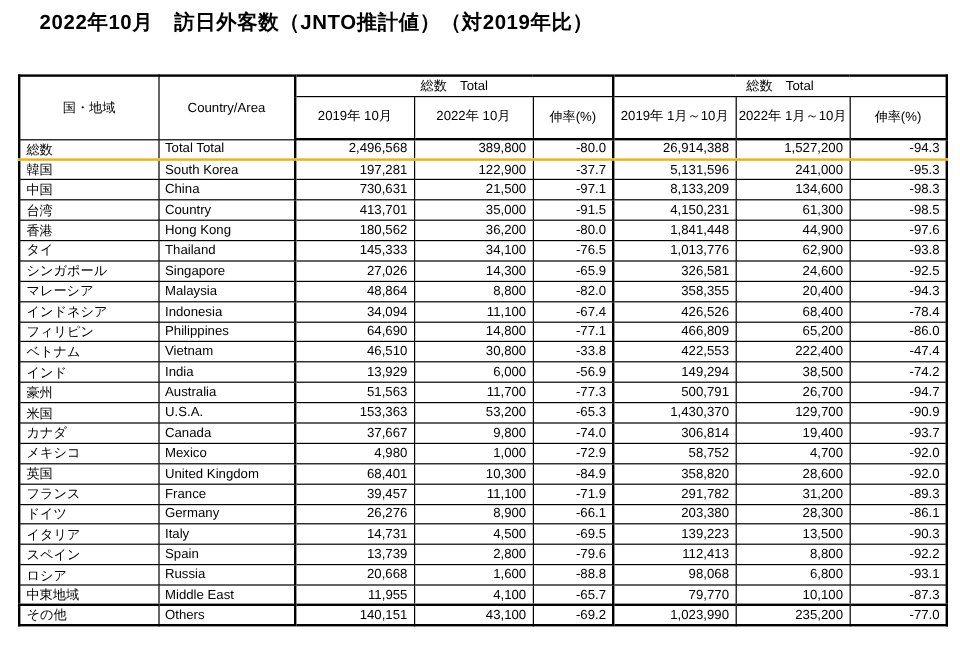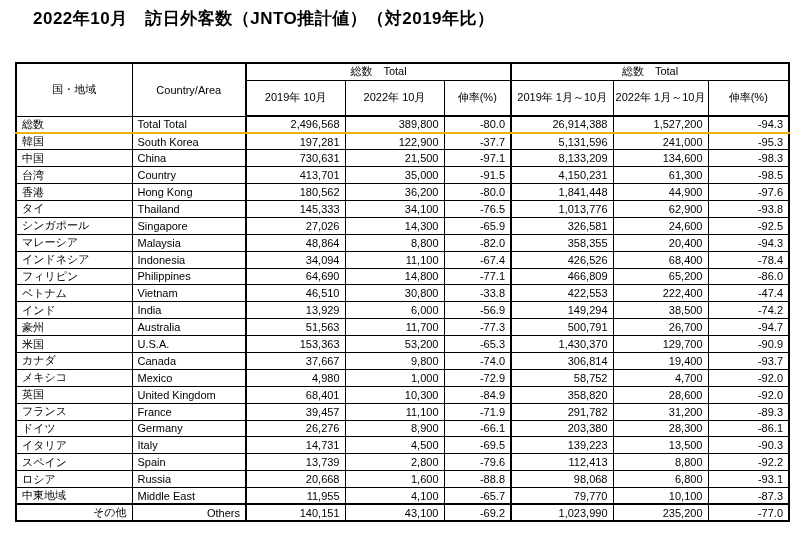--- a/index.html
+++ b/index.html
@@ -43,21 +43,21 @@
   tr.hdr-cols th { height: 36px; border-bottom: 2px solid #000; }
   th.rowspan-cell { border-bottom: 2px solid #000; }
   th.two-line { white-space: pre-line; line-height: 1.45; margin-top: 18px; }
 
   table.jnto tbody td { height: 16.9px; }
   .cell-jp { text-align: left; }
   .cell-en { text-align: left; }
   .cell-num { text-align: right; }
   .thick-left { border-left: 2px solid #000 !important; }
   tr.row-total td { border-bottom: 2px solid #eab308; }
-  tr.row-others td { border-top: 2px solid #000; text-align: right; }
+  tr.row-others td { border-top: 2px solid #000; }
 </style>
 </head>
 <body>
 
 <div class="page">
 
   <div class="title">2022年10月　訪日外客数（JNTO推計値）（対2019年比）</div>
 
   <table class="jnto">
     <colgroup>

